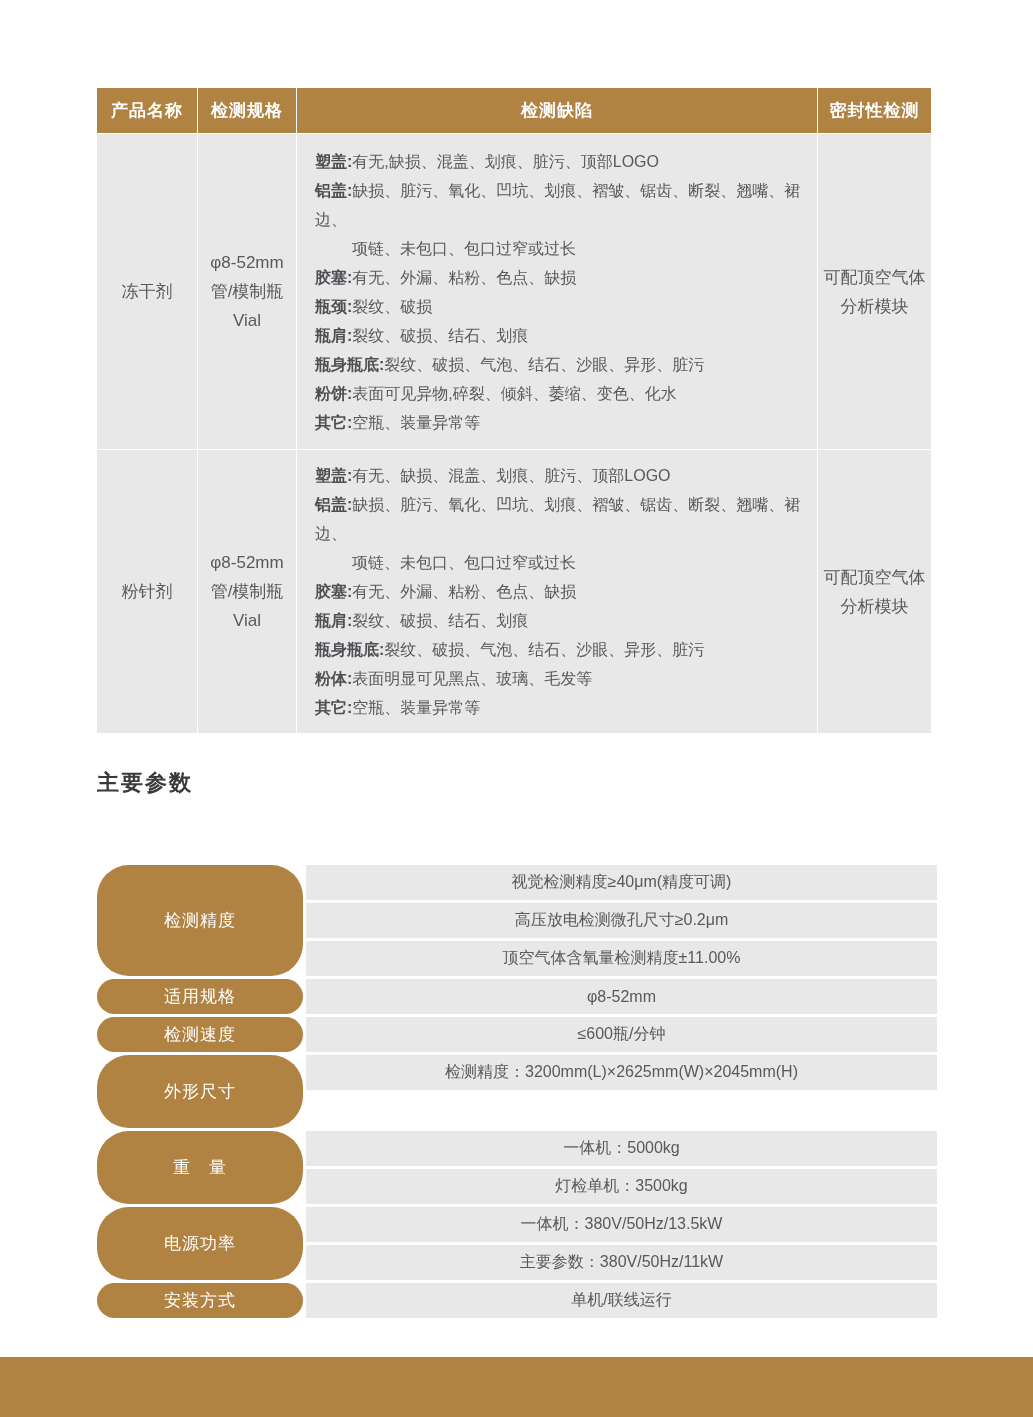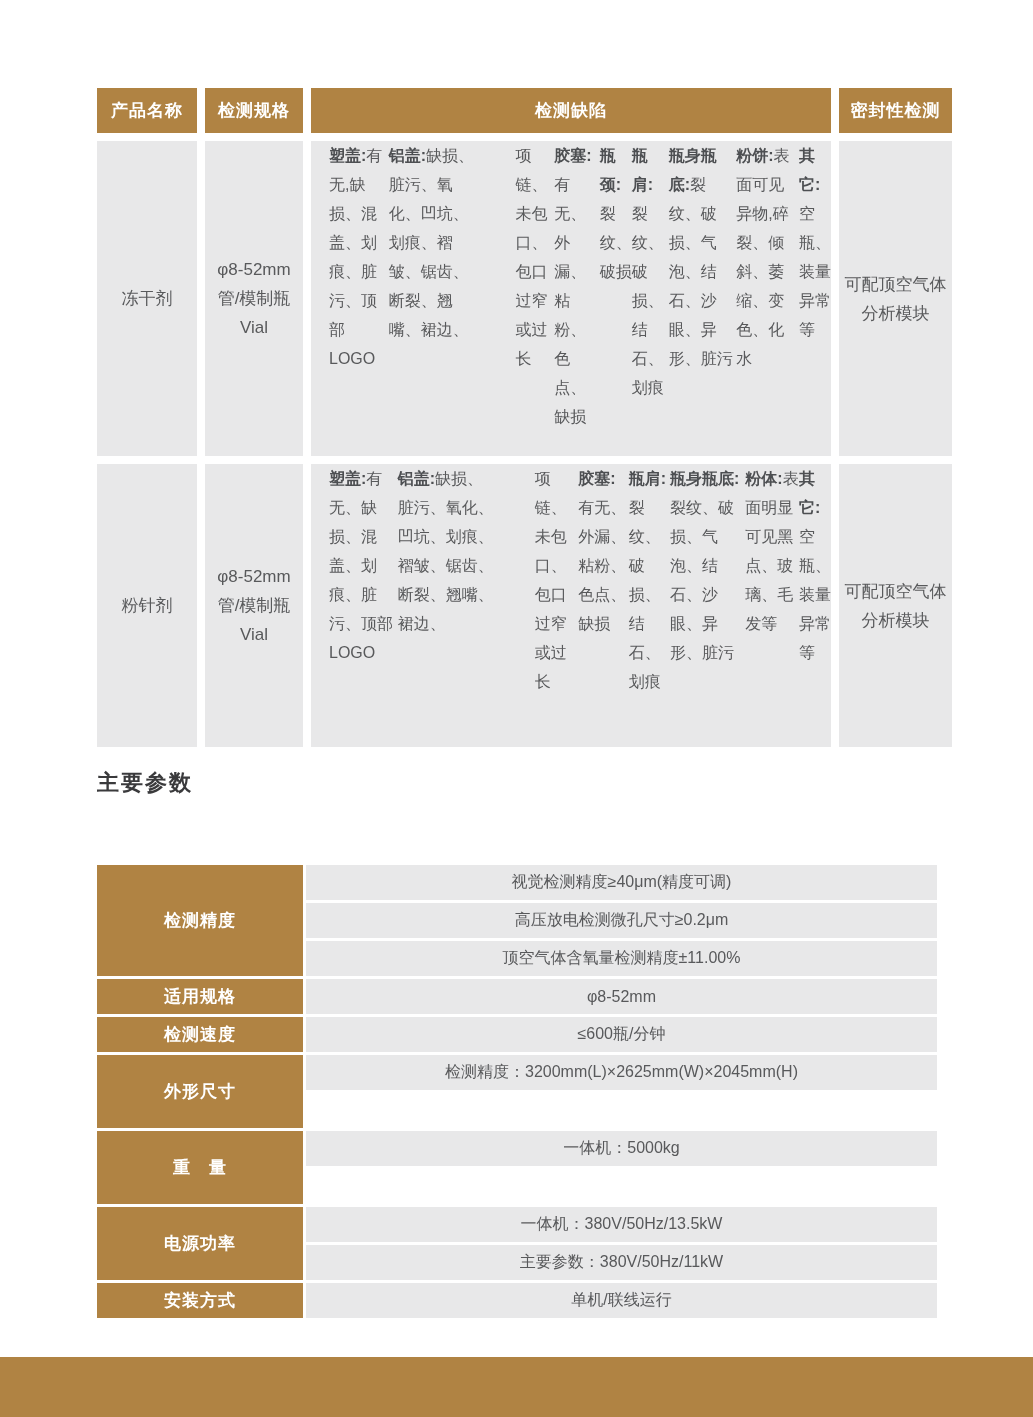--- a/index.html
+++ b/index.html
@@ -8,55 +8,56 @@
     background:#ffffff; color:#58595b;
     font-family:"Liberation Sans", sans-serif;
   }
 
   
   .spec-table {
     position:absolute; left:97px; top:88px; width:840px;
     display:grid;
     grid-template-columns:100px 98px 520px 113px;
     grid-template-rows:45px 315px 283px;
-    gap:8px;
+    gap:1px;
   }
   .hcell {
     background:#b08343; color:#ffffff; font-weight:bold; font-size:17px;
     display:flex; align-items:center; justify-content:center;
     letter-spacing:1px;
   }
   .bcell { background:#e8e8e9; }
   .center-cell {
     display:flex; flex-direction:column; align-items:center; justify-content:center;
     font-size:17px; line-height:29px; text-align:center;
   }
   .defects-cell {
-    display:flex; flex-direction:row; justify-content:center;
+    display:flex; flex-direction:column; justify-content:center;
     padding-left:18px; font-size:16px; line-height:29px;
   }
   .dline b { font-weight:bold; color:#4d4f52; }
   .dline.indent { padding-left:37px; }
 
   
   .params-heading {
     position:absolute; left:97px; top:768px;
     font-size:22px; font-weight:bold; color:#3a3a3c; letter-spacing:2px;
   }
   .params-table {
     position:absolute; left:97px; top:865px; width:840px;
     display:grid;
     grid-template-columns:206px 631px;
     grid-auto-rows:35px;
     gap:3px;
   }
   .plabel {
-    grid-column:1; background:#b08343; color:#ffffff; font-weight:bold;
+    grid-column:1; background:#b08343; color:#ffffff; font-weight:normal;
     font-size:17px; display:flex; align-items:center; justify-content:center;
     letter-spacing:1px;
+    border-radius:32px;
   }
   .span2 { grid-row:span 2; }
   .span3 { grid-row:span 3; }
   .pval {
     grid-column:2; background:#e8e8e9; font-size:16px;
     display:flex; align-items:center; justify-content:center; text-align:center;
   }
 
   
   .footer-bar {
@@ -134,20 +135,21 @@
   <div class="pval">φ8-52mm</div>
 
   <div class="plabel">检测速度</div>
   <div class="pval">≤600瓶/分钟</div>
 
   <div class="plabel span2">外形尺寸</div>
   <div class="pval">检测精度：3200mm(L)×2625mm(W)×2045mm(H)</div>
 
   <div class="plabel span2">重　量</div>
   <div class="pval">一体机：5000kg</div>
+  <div class="pval">灯检单机：3500kg</div>
 
   <div class="plabel span2">电源功率</div>
   <div class="pval">一体机：380V/50Hz/13.5kW</div>
   <div class="pval">主要参数：380V/50Hz/11kW</div>
 
   <div class="plabel">安装方式</div>
   <div class="pval">单机/联线运行</div>
 </div>
 
 <div class="footer-bar"></div>

